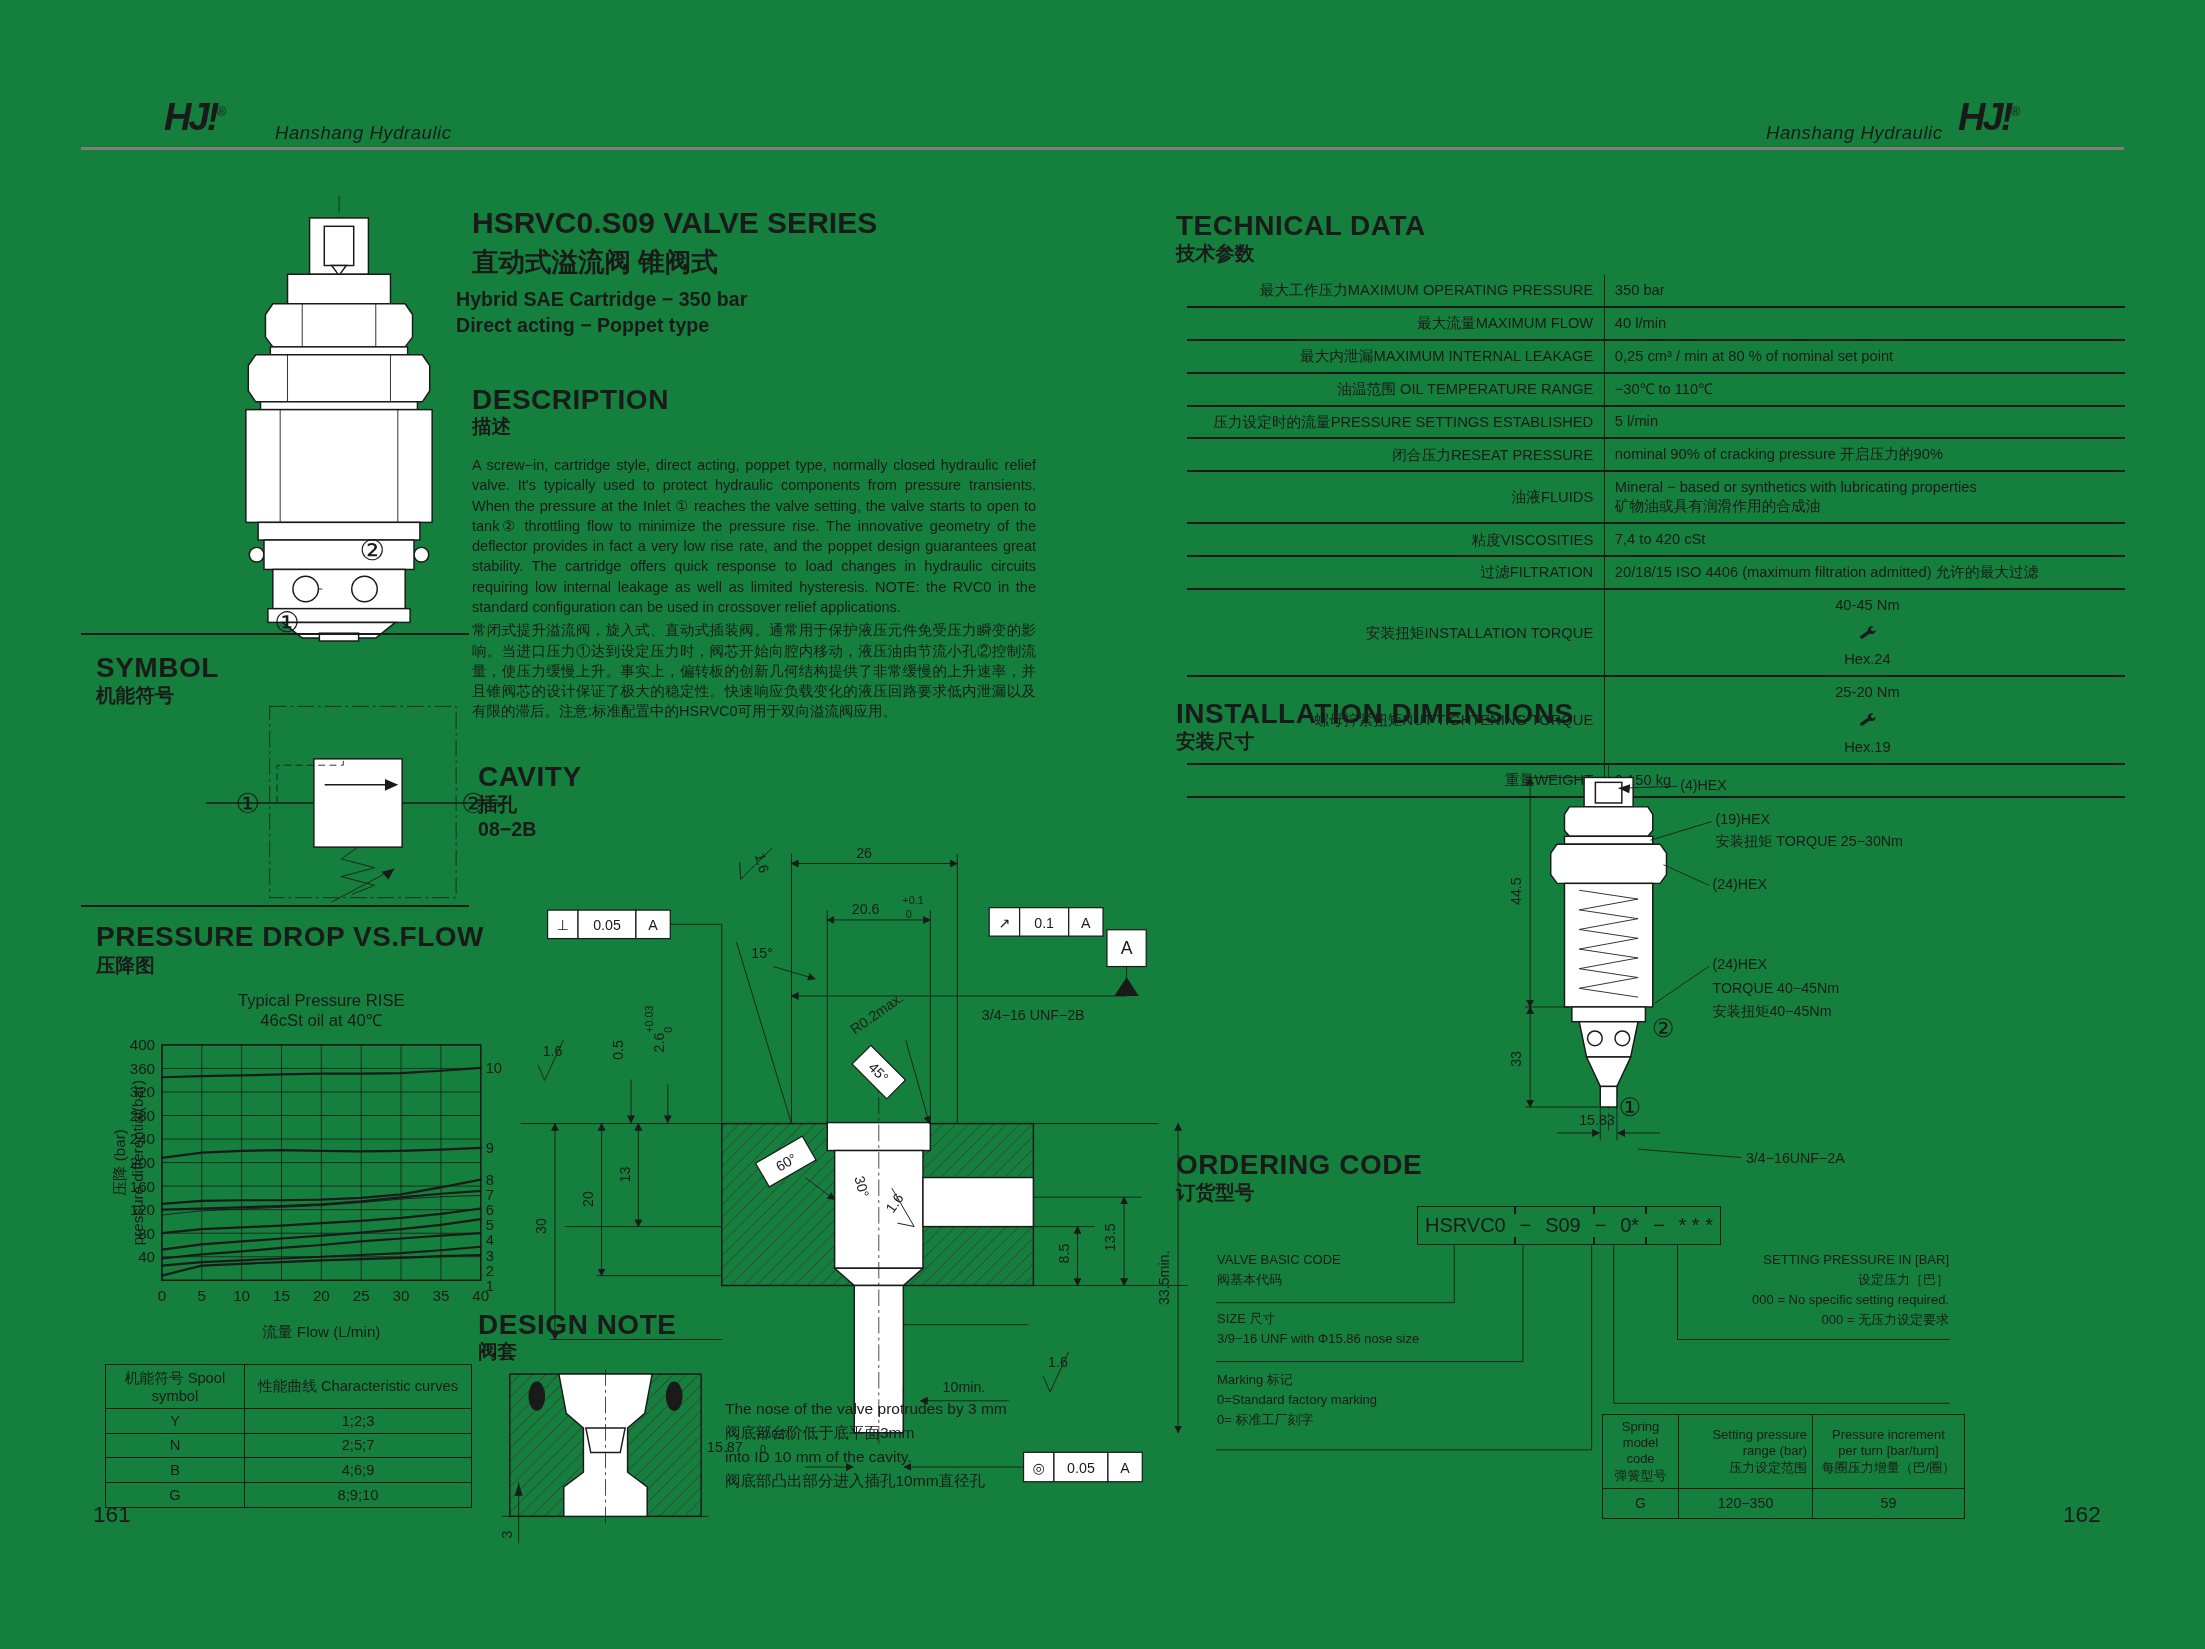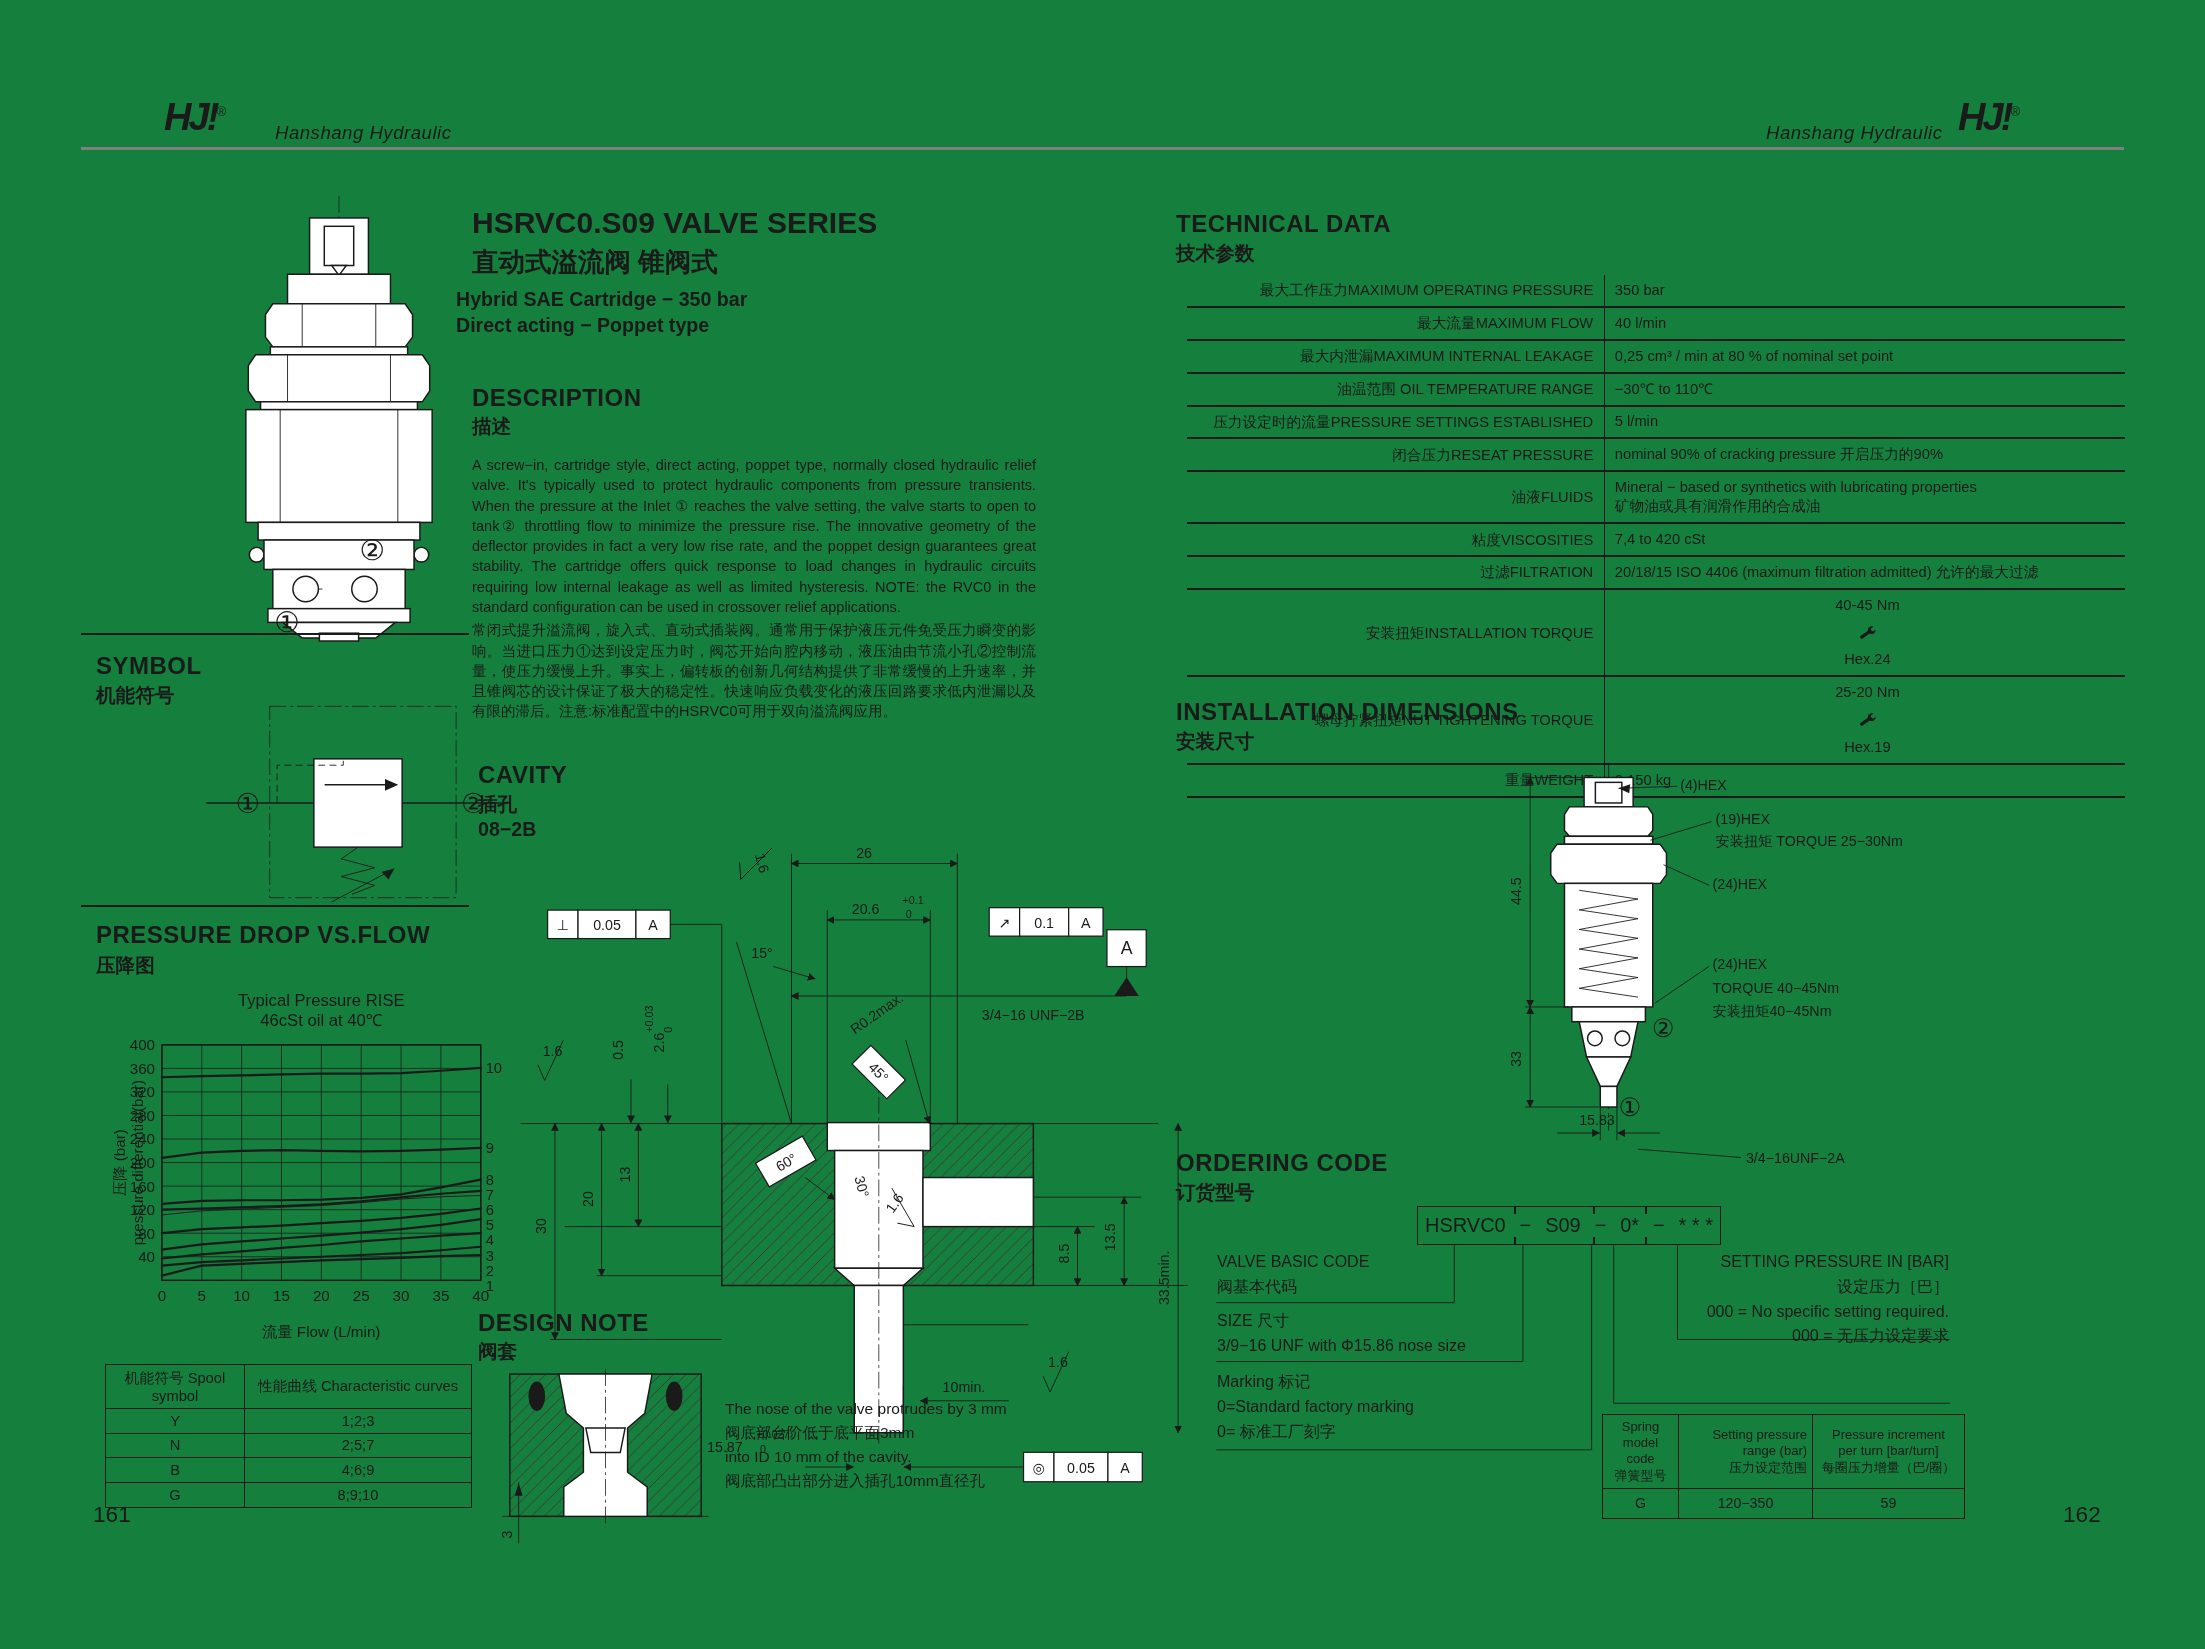--- a/index.html
+++ b/index.html
@@ -7,21 +7,21 @@
   #page{position:relative;width:2205px;height:1649px;background:#15803d;overflow:hidden;}
   .abs{position:absolute;}
   .hrule{position:absolute;background:#7f7f7f;height:3.4px;}
   .divline{position:absolute;background:#1a1a1a;height:2px;}
   .brand{font-style:italic;font-weight:500;font-size:18.6px;letter-spacing:0.5px;}
   .logo{font-style:italic;font-weight:900;font-size:38px;letter-spacing:-2.9px;line-height:1;}
   .logo sup{font-size:12.8px;font-weight:400;letter-spacing:0;}
   .h-series{font-weight:bold;font-size:30px;letter-spacing:0px;}
   .h-series-cn{font-weight:bold;font-size:26.5px;}
   .h-sub{font-weight:bold;font-size:19.6px;line-height:1.35;}
-  .h-sec{font-weight:bold;font-size:24px;letter-spacing:0.5px;}
+  .h-sec{font-weight:bold;font-size:28px;letter-spacing:0.5px;}
   .h-sec-cn{font-weight:bold;font-size:19.6px;}
   .body-text{font-size:14.5px;line-height:1.40;text-align:justify;}
   .body-text p{margin:0 0 2.9px 0;}
   .pagenum{font-size:22.6px;}
   
   #tech-table{position:absolute;left:1187px;top:275px;width:938px;}
   .trow{display:flex;border-bottom:2px solid #1a1a1a;align-items:stretch;}
   .tlabel{width:418px;box-sizing:border-box;border-right:1.5px solid #1a1a1a;text-align:left;
           padding:5.9px 10.8px 5.9px 2px;font-size:14.7px;line-height:1.25;display:flex;align-items:center;justify-content:flex-end;}
   .tvalue{flex:1;padding:5.9px 4.9px 5.9px 9.8px;font-size:14.7px;line-height:1.3;white-space:pre-line;display:flex;align-items:center;}
@@ -51,21 +51,21 @@
   .tick{font-size:31px;fill:#1a1a1a;}
   .ctitle{font-size:34px;fill:#1a1a1a;}
   .alabel{font-size:31px;fill:#1a1a1a;}
   .curve{stroke:#1a1a1a;stroke-width:4.5;fill:none;stroke-linejoin:round;stroke-linecap:round;}
   .curve.thin{stroke-width:1.8;}
   .clabel{font-size:30px;fill:#1a1a1a;}
   
   #code-box{position:absolute;left:1417px;top:1206px;width:304px;height:39px;border:1.5px solid #1a1a1a;
             display:flex;align-items:center;justify-content:space-around;font-size:20px;box-sizing:border-box;}
   .tickmark{position:absolute;width:1.5px;height:7.8px;background:#1a1a1a;}
-  .callout{position:absolute;font-size:16px;line-height:1.55;}
+  .callout{position:absolute;font-size:13px;line-height:1.55;}
   .callout.right{text-align:right;}
 </style>
 </head>
 <body>
 
 <div id="page">
 
   <div class="abs logo" style="left:164px;top:98px;">
     <span>HJ!</span><sup>®</sup>
   </div>

